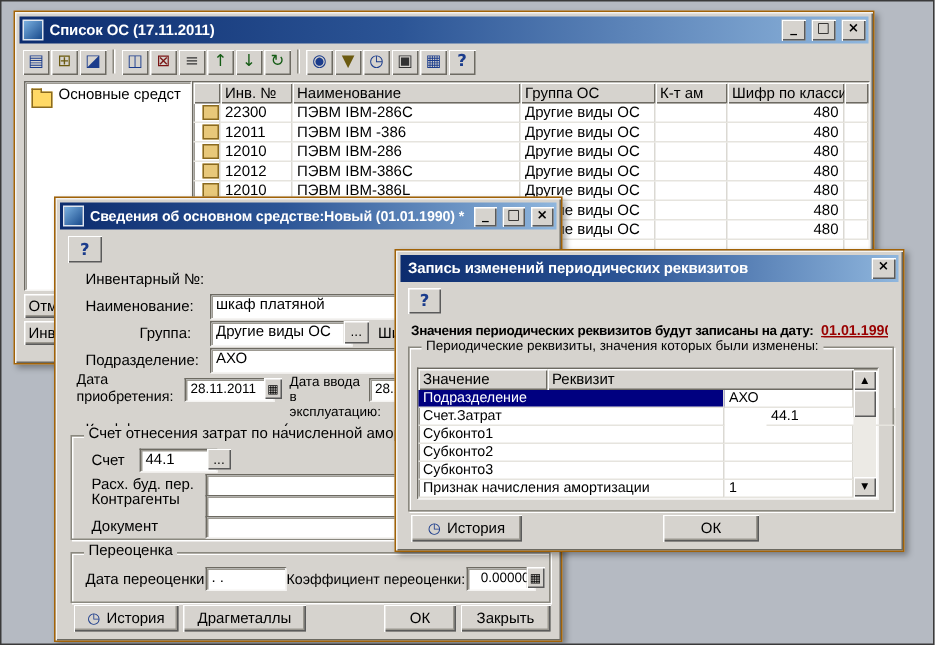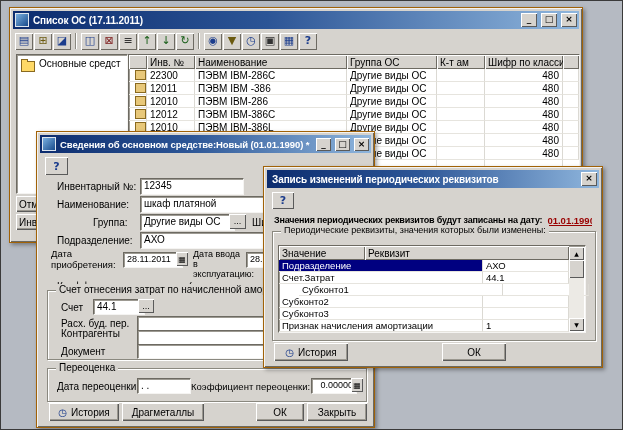--- a/index.html
+++ b/index.html
@@ -205,21 +205,20 @@
       <span class="sysicon"></span>
       <span class="title" style="font-size:9.5px;">Сведения об основном средстве:Новый (01.01.1990) *</span>
       <span class="tbtn" style="width:15px;height:13px;">_</span>
       <span class="tbtn" style="width:15px;height:13px;">□</span>
       <span class="tbtn" style="width:15px;height:13px;">×</span>
     </div>
 
     <div class="smallbtn" style="left:8px;top:25px;width:23px;height:18px;font-size:11px;font-weight:bold;color:#1b3c8c;">?</div>
 
     <span class="lbl" style="left:20px;top:49px;">Инвентарный №:</span>
-    <div class="input" style="left:103px;top:46px;width:96px;height:13px;">12345</div>
 
     <span class="lbl" style="left:20px;top:67px;">Наименование:</span>
     <div class="input" style="left:103px;top:64px;width:204px;height:13px;">шкаф платяной</div>
 
     <span class="lbl" style="left:56px;top:85px;">Группа:</span>
     <div class="input" style="left:103px;top:82px;width:87px;height:13px;">Другие виды ОС</div>
     <div class="smallbtn" style="left:192px;top:82px;width:17px;height:15px;">...</div>
     <span class="lbl" style="left:215px;top:85px;">Шифр</span>
 
     <span class="lbl" style="left:20px;top:103px;">Подразделение:</span>
@@ -284,26 +283,26 @@
 
     <div class="sunken grid" style="position:absolute;left:14px;top:78px;width:306px;height:86px;">
       <div style="display:flex;height:14px;flex:0 0 auto;">
         <span class="gh" style="width:86px;">Значение</span>
         <span class="gh" style="width:204px;">Реквизит</span>
       </div>
       <div class="grow" style="height:12px;">
         <span class="cell sel" style="width:204px;font-size:9.5px;">Подразделение</span>
         <span class="cell" style="width:86px;font-size:9.5px;">АХО</span>
       </div>
-      <div class="grow" style="height:12px;">
+      <div class="grow" style="height:12px;gap:28px;">
         <span class="cell" style="width:204px;font-size:9.5px;">Счет.Затрат</span>
         <span class="cell" style="width:86px;font-size:9.5px;">44.1</span>
       </div>
       <div class="grow" style="height:12px;">
-        <span class="cell" style="width:204px;font-size:9.5px;margin-left:20px;">Субконто1</span>
+        <span class="cell" style="width:204px;font-size:9.5px;">Субконто1</span>
         <span class="cell" style="width:86px;font-size:9.5px;"></span>
       </div>
       <div class="grow" style="height:12px;">
         <span class="cell" style="width:204px;font-size:9.5px;">Субконто2</span>
         <span class="cell" style="width:86px;font-size:9.5px;"></span>
       </div>
       <div class="grow" style="height:12px;">
         <span class="cell" style="width:204px;font-size:9.5px;">Субконто3</span>
         <span class="cell" style="width:86px;font-size:9.5px;"></span>
       </div>

